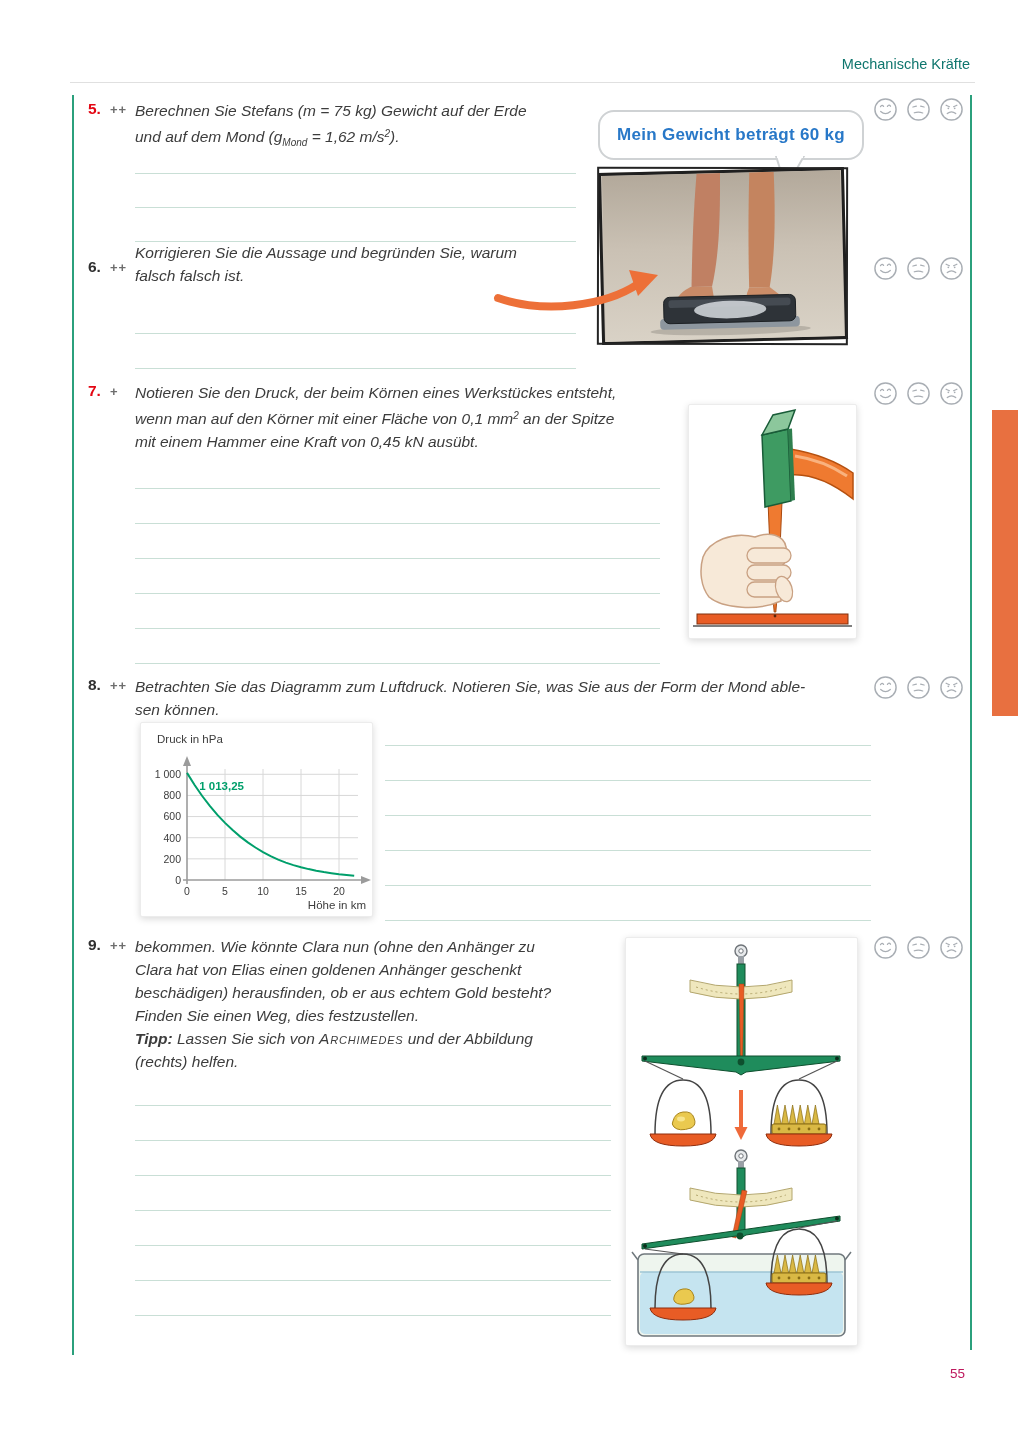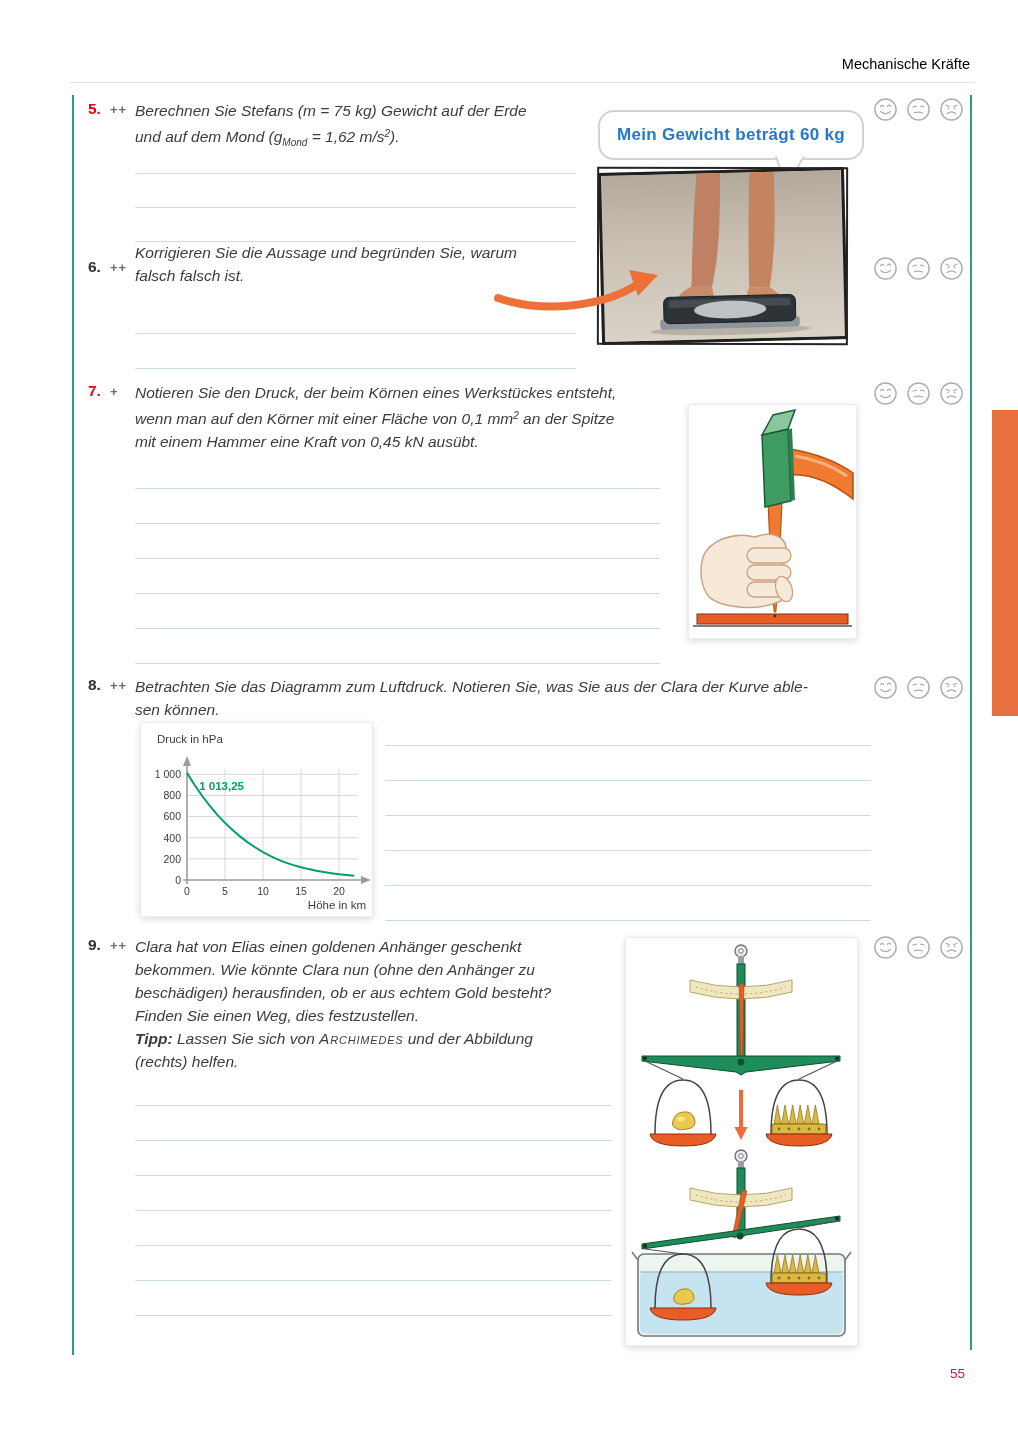--- a/index.html
+++ b/index.html
@@ -16,21 +16,21 @@
   .bold{font-weight:bold;}
   .sc{font-variant:small-caps;letter-spacing:0.8px;}
   .answer-line{border-bottom:1.6px solid #c9dfd6;}
   .lines33 .answer-line{height:33px;}
   .lines34 .answer-line{height:34px;}
   .card{background:#fff;border:1px solid #ececec;border-radius:2px;box-shadow:0 2px 7px rgba(0,0,0,0.15);}
   .faces{display:flex;gap:8px;}
   .face{width:25px;height:25px;}
   .vline{width:2px;background:#2ba07c;}
   .hrule{height:1px;background:#e0e0e0;}
-  .header-title{font-size:14.5px;color:#000000;}
+  .header-title{font-size:14.5px;color:#0f766e;}
   .bubble{border:2px solid #cfd2d4;border-radius:16px;background:#fff;display:flex;align-items:center;justify-content:center;
           color:#2878c8;font-size:17px;font-weight:bold;letter-spacing:0.3px;text-align:center;}
   .photo-frame{border:3px solid #1f1f1f;background:#cdc5ba;transform:rotate(-1.4deg);}
   .photo-frame::before{content:"";position:absolute;left:-6px;top:-6px;right:-5px;bottom:-6px;
           border:2px solid #242424;transform:rotate(1.5deg);pointer-events:none;}
   .pgnum{font-size:13.5px;color:#be185d;}
   svg text{font-family:"Liberation Sans","DejaVu Sans",sans-serif;}
 </style>
 </head>
 <body>
@@ -189,21 +189,21 @@
         <use href="#face-neutral"></use>
       </svg>
     <svg class="face">
         <use href="#face-sad"></use>
       </svg>
   </div>
 
   <div class="abs ex-num blk" style="left:88px;top:676px">8.</div>
   <div class="abs diff" style="left:110px;top:678px">++</div>
   <div class="abs" style="left:135px;top:675px">
-    <div class="tline">Betrachten Sie das Diagramm zum Luftdruck. Notieren Sie, was Sie aus der Clara der Kurve able-</div>
+    <div class="tline">Betrachten Sie das Diagramm zum Luftdruck. Notieren Sie, was Sie aus der Form der Mond able-</div>
     <div class="tline">sen können.</div>
   </div>
   <div class="abs card" style="left:140px;top:722px;width:231px;height:193px">
     <svg id="pressure-chart" width="231" height="193" viewBox="0 0 231 193">
         <line x1="46" y1="135.85714285714286" x2="217" y2="135.85714285714286" stroke="#d8d8d8" stroke-width="1"></line>
         <line x1="46" y1="114.71428571428572" x2="217" y2="114.71428571428572" stroke="#d8d8d8" stroke-width="1"></line>
         <line x1="46" y1="93.57142857142857" x2="217" y2="93.57142857142857" stroke="#d8d8d8" stroke-width="1"></line>
         <line x1="46" y1="72.42857142857143" x2="217" y2="72.42857142857143" stroke="#d8d8d8" stroke-width="1"></line>
         <line x1="46" y1="51.28571428571429" x2="217" y2="51.28571428571429" stroke="#d8d8d8" stroke-width="1"></line>
         <line x1="84" y1="157" x2="84" y2="46" stroke="#d8d8d8" stroke-width="1"></line>
@@ -247,22 +247,22 @@
         <use href="#face-neutral"></use>
       </svg>
     <svg class="face">
         <use href="#face-sad"></use>
       </svg>
   </div>
 
   <div class="abs ex-num blk" style="left:88px;top:936px">9.</div>
   <div class="abs diff" style="left:110px;top:938px">++</div>
   <div class="abs" style="left:135px;top:935px">
+    <div class="tline">bekommen. Wie könnte Clara nun (ohne den Anhänger zu</div>
     <div class="tline">Clara hat von Elias einen goldenen Anhänger geschenkt</div>
-    <div class="tline">bekommen. Wie könnte Clara nun (ohne den Anhänger zu</div>
     <div class="tline">beschädigen) herausfinden, ob er aus echtem Gold besteht?</div>
     <div class="tline">Finden Sie einen Weg, dies festzustellen.</div>
     <div class="tline"><span class="bold">Tipp:</span><span> Lassen Sie sich von </span><span class="sc">Archimedes</span><span> und der Abbildung</span></div>
     <div class="tline">(rechts) helfen.</div>
   </div>
   <div class="abs lines34" style="left:135px;top:1071px;width:476px">
       <div class="answer-line"></div>
       <div class="answer-line"></div>
       <div class="answer-line"></div>
       <div class="answer-line"></div>

